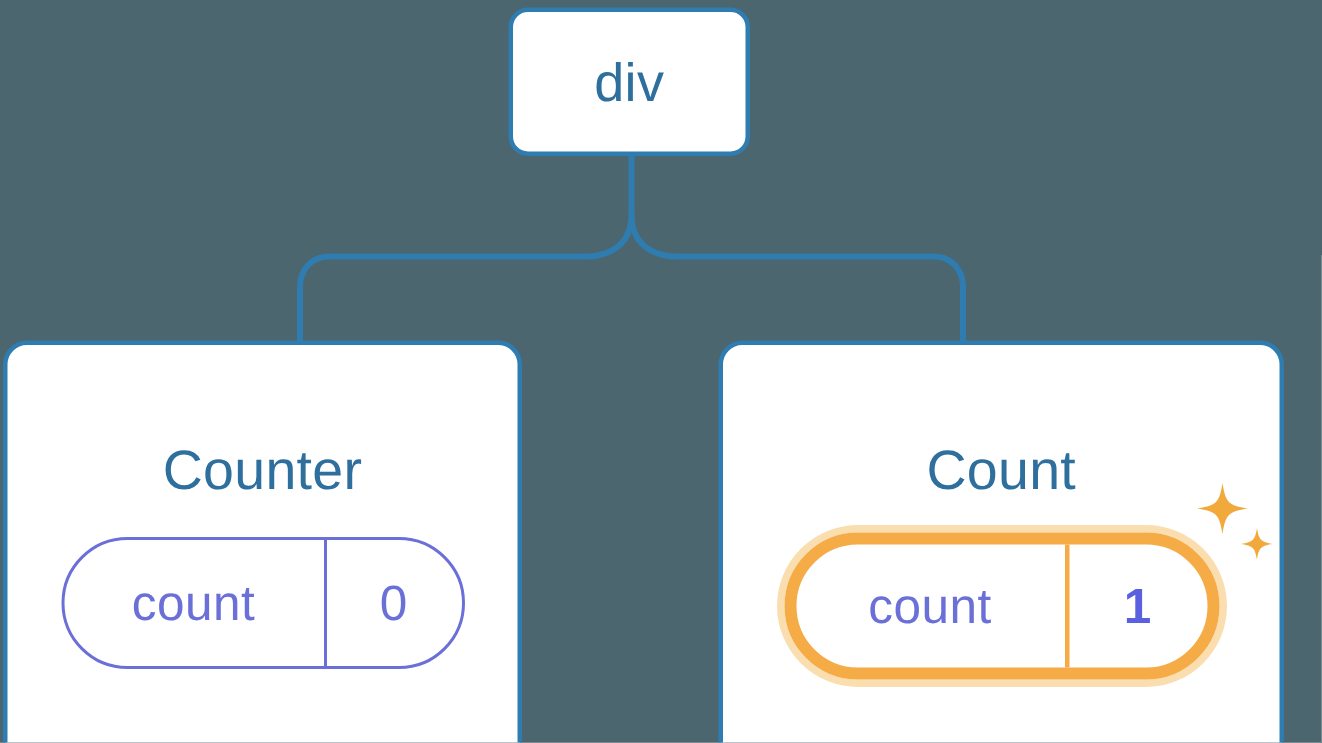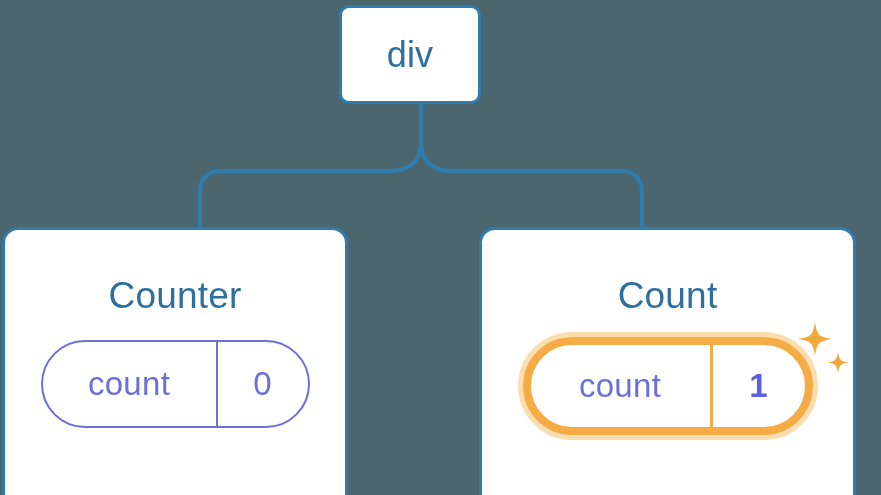--- a/index.html
+++ b/index.html
@@ -35,26 +35,25 @@
     position: absolute;
     background: #ffffff;
     border: 3px solid #2e7cb0;
     border-radius: 13px;
     box-sizing: border-box;
   }
 
   #div-node {
     left: 339px;
     top: 5px;
-    width: 142px;
+    width: 161px;
     height: 99px;
     display: flex;
     align-items: center;
     justify-content: center;
-    border-radius: 10px;
   }
   #div-node-label {
     font-size: 36px;
     color: #2e6f9e;
     letter-spacing: 0.2px;
   }
 
   .card {
     position: absolute;
     top: 227px;
@@ -69,21 +68,21 @@
     width: 346px;
   }
   #card-count {
     left: 479px;
     width: 377px;
   }
 
   .card-title {
     font-size: 37px;
     color: #2e6f9e;
-    margin-top: 47px;
+    margin-top: 65px;
     letter-spacing: 0.2px;
     line-height: 1;
   }
 
   
   .pill {
     position: relative;
     display: flex;
     align-items: stretch;
     box-sizing: border-box;

